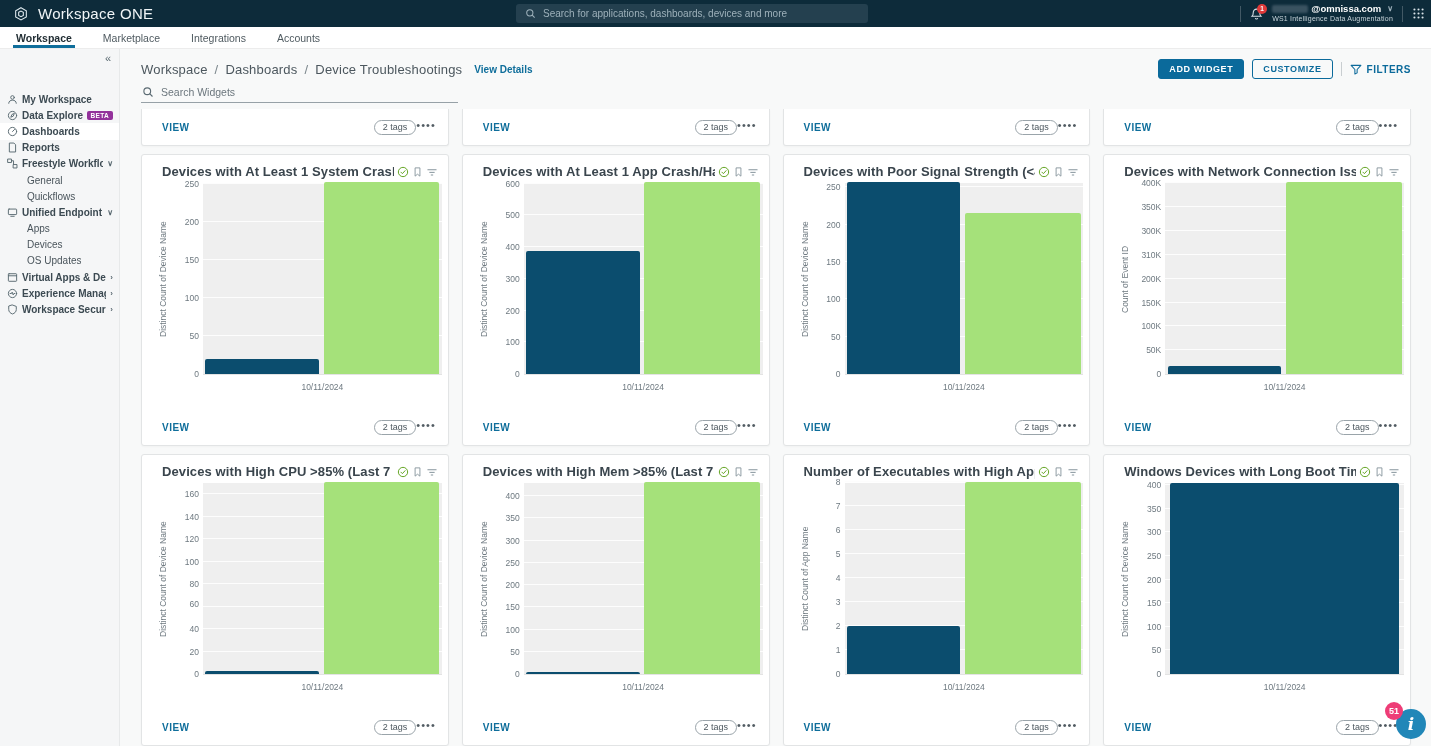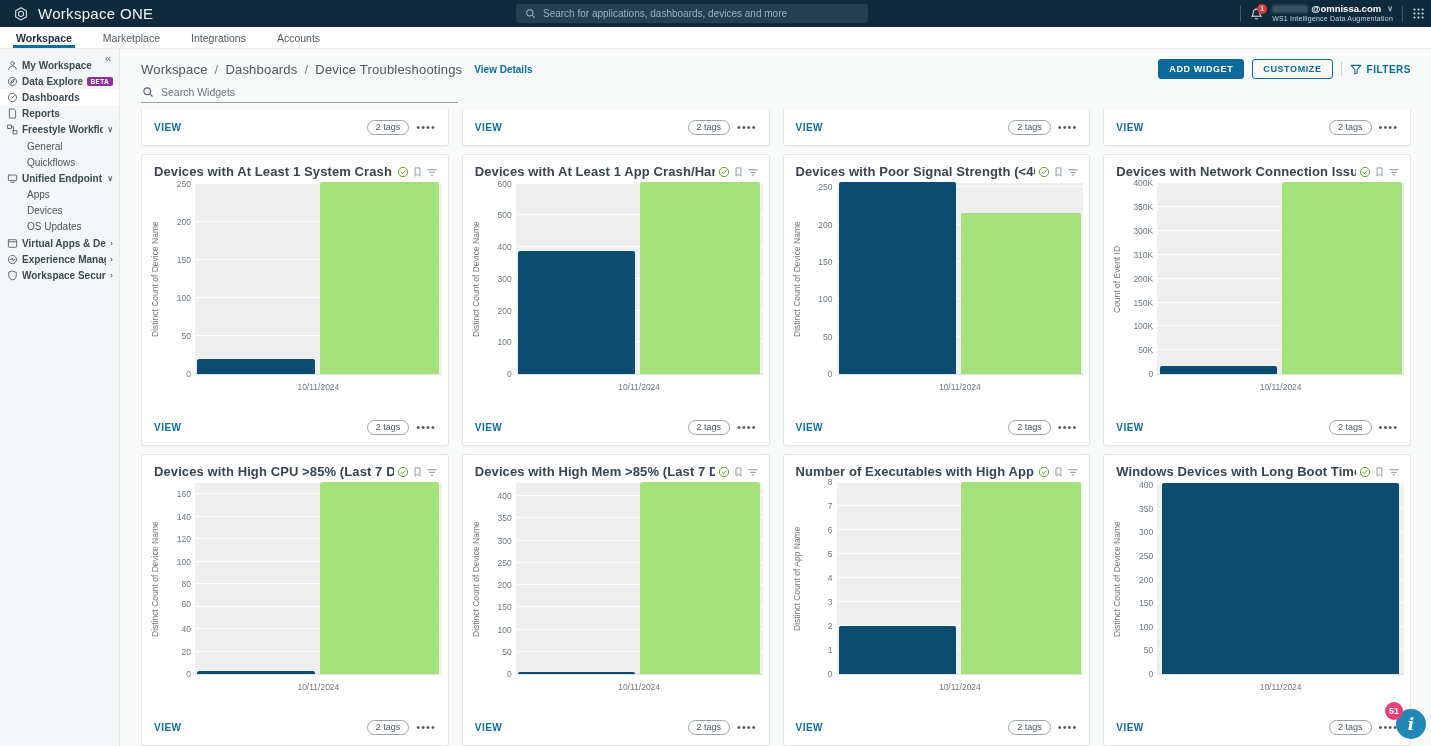--- a/index.html
+++ b/index.html
@@ -25,21 +25,21 @@
 
   
   .tabbar { height:22px; background:#fff; display:flex; align-items:flex-end; padding-left:13px; gap:25px; border-bottom:1px solid #ececec; }
   .tab { font-size:10.5px; color:#4f5a60; padding:3px 3px 4px; cursor:pointer; }
   .tab.active { color:#222e34; font-weight:600; border-bottom:3px solid #0f6e9b; padding-bottom:1px; }
 
   
   .content { display:flex; height:697px; }
   .sidebar { width:120px; flex-shrink:0; background:#f5f6f7; border-right:1px solid #e7e9ea; position:relative; }
   .collapse { position:absolute; top:3px; right:8px; font-size:11px; color:#5b6a72; cursor:pointer; }
-  .side-list { margin-top:8px;text-align:center; }
+  .side-list { margin-top:42px;text-align:center; }
   .side-item { display:flex; align-items:center; height:16.2px; padding:0 6px 0 7px; font-size:10px; font-weight:600; color:#3c4a52; gap:4px; cursor:pointer; white-space:nowrap; }
   .side-item.child { padding-left:27px; font-weight:400; color:#49545b; }
   .side-item.active { background:#fff; }
   .s-icon { display:flex; flex-shrink:0; }
   .s-label { overflow:hidden; }
   .s-chev { margin-left:auto; color:#5b6a72; font-size:8px; }
   .beta { background:#93319b; color:#fff; font-size:6.5px; font-weight:700; padding:1px 4px; border-radius:2px; letter-spacing:.3px; }
 
   .main { flex:1; background:#f8f9f9; padding:8px 20px 0 21px; overflow:hidden; }
   .hdr { display:flex; align-items:center; height:24px; }
@@ -52,28 +52,28 @@
   .btn-outline { background:transparent; color:#0b6a9b; font-size:9px; font-weight:700; letter-spacing:.6px; padding:4px 10px; border:1px solid #0b6a9b; border-radius:3px; cursor:pointer; }
   .hdiv { width:1px; height:14px; background:#c9ced1; }
   .filters { display:flex; align-items:center; gap:5px; color:#0b6a9b; font-size:10px; font-weight:700; letter-spacing:.5px; cursor:pointer; }
 
   .wsearch { margin-top:4px; width:317px; height:18px; display:flex; align-items:center; gap:7px; border-bottom:1px solid #97a1a7; padding:0 0 3px 1px; }
   .wsearch input { flex:1; border:0; outline:0; background:transparent; font-size:10.5px; color:#333; }
   .wsearch input::placeholder { color:#6b767d; }
 
   
   .grid { margin-top:6px; display:grid; grid-template-columns:repeat(4,1fr); column-gap:13px; row-gap:8px; grid-template-rows:37px 292px 292px; }
-  .card { background:#fff; border:1px solid #e2e4e5; border-radius:3px; display:flex; flex-direction:column; overflow:hidden; box-shadow:0 1px 2px rgba(0,0,0,.03); }
+  .card { background:#fff; border:1px solid #e2e4e5; border-radius:3px; display:flex; flex-direction:column; overflow:hidden; box-shadow:0 1px 2px rgba(0,0,0,.03);padding-left:8px; }
   .card.partial { border-top:0; border-radius:0 0 3px 3px; }
   .whead { display:flex; align-items:center; padding:9px 10px 0 12px; gap:3px; }
   .wtitle { flex:1; font-size:13px; font-weight:600; color:#3a454d; white-space:nowrap; overflow:hidden; letter-spacing:.1px; }
   .w-ic { display:flex; flex-shrink:0; cursor:pointer; }
   .wfooter { display:flex; align-items:center; padding:0 12px 10px; margin-top:auto; }
   .view-link { font-size:10px; font-weight:700; color:#0f6e9b; letter-spacing:.5px; cursor:pointer; }
-  .f-right { margin-left:auto; display:flex; align-items:center; gap:7px; }
+  .f-right { margin-left:auto; display:flex; }
   .tagpill { border:1px solid #9aa4aa; border-radius:9px; padding:1px 8px 2px; font-size:9px; color:#4c575e; cursor:pointer; }
   .dots { color:#525c63; font-size:11px; letter-spacing:1px; line-height:1; cursor:pointer; }
 
   
   .chart { display:flex; height:214px; padding:0 5px 0 6px; }
   .ylab { width:13px; display:flex; align-items:center; justify-content:center; font-size:8.5px; color:#6e7980; writing-mode:vertical-rl; transform:rotate(180deg); padding-top:14px; }
   .c-area { flex:1; position:relative; }
   .c-plot { position:absolute; left:34px; right:1px; top:4px; bottom:18px; background:#efefef; border-bottom:1px solid #e3e3e3; }
   .gridline { position:absolute; left:0; right:0; height:1px; background:#fdfdfd; }
   .c-tick { position:absolute; left:0; width:30px; text-align:right; font-size:8.5px; color:#6e7980; }

